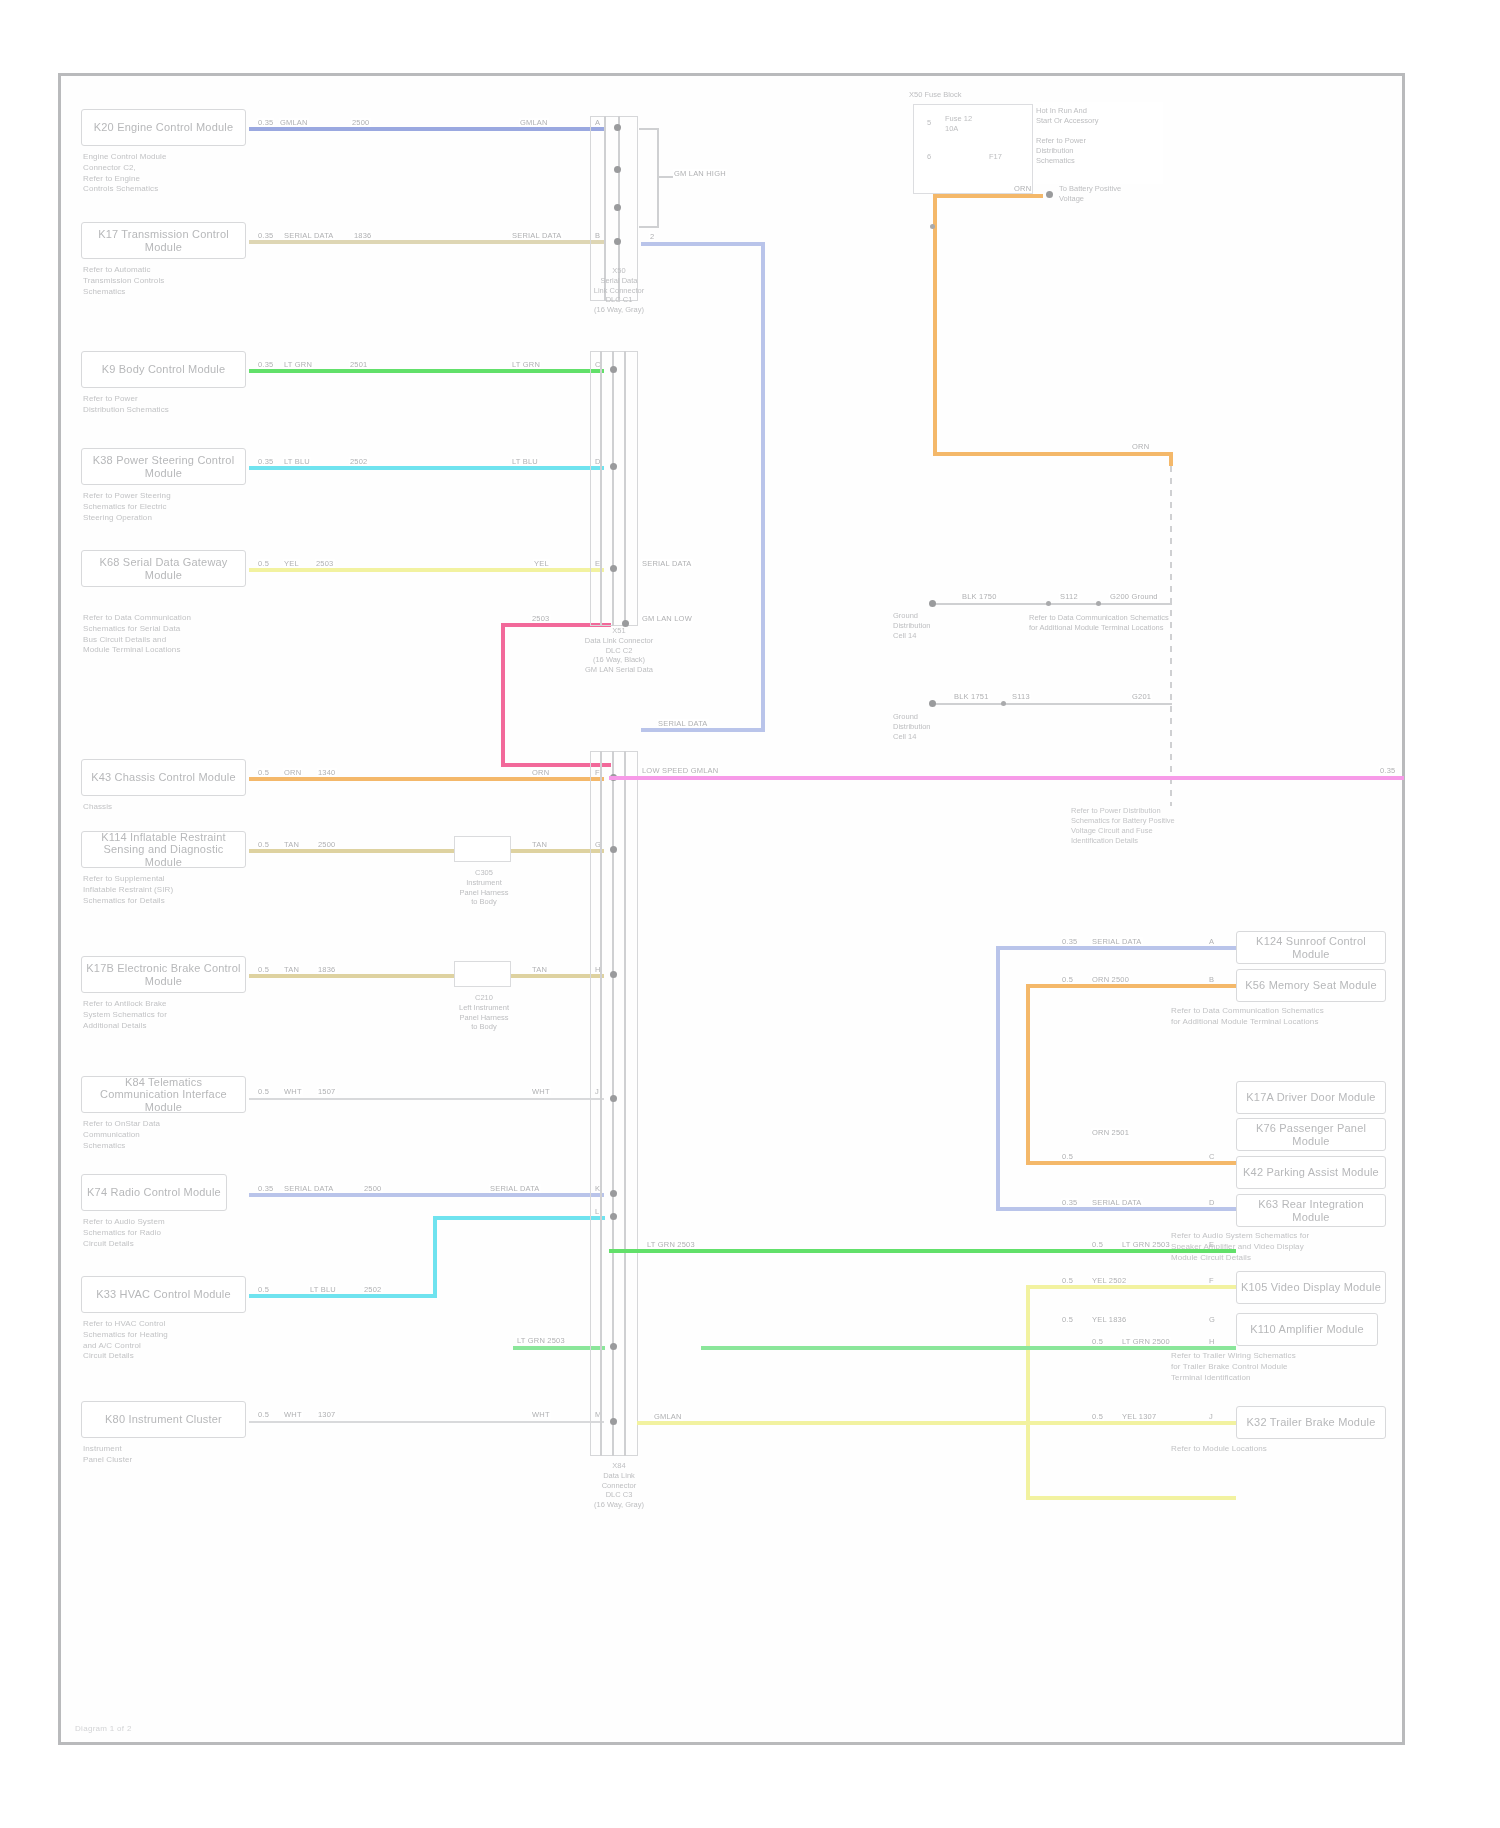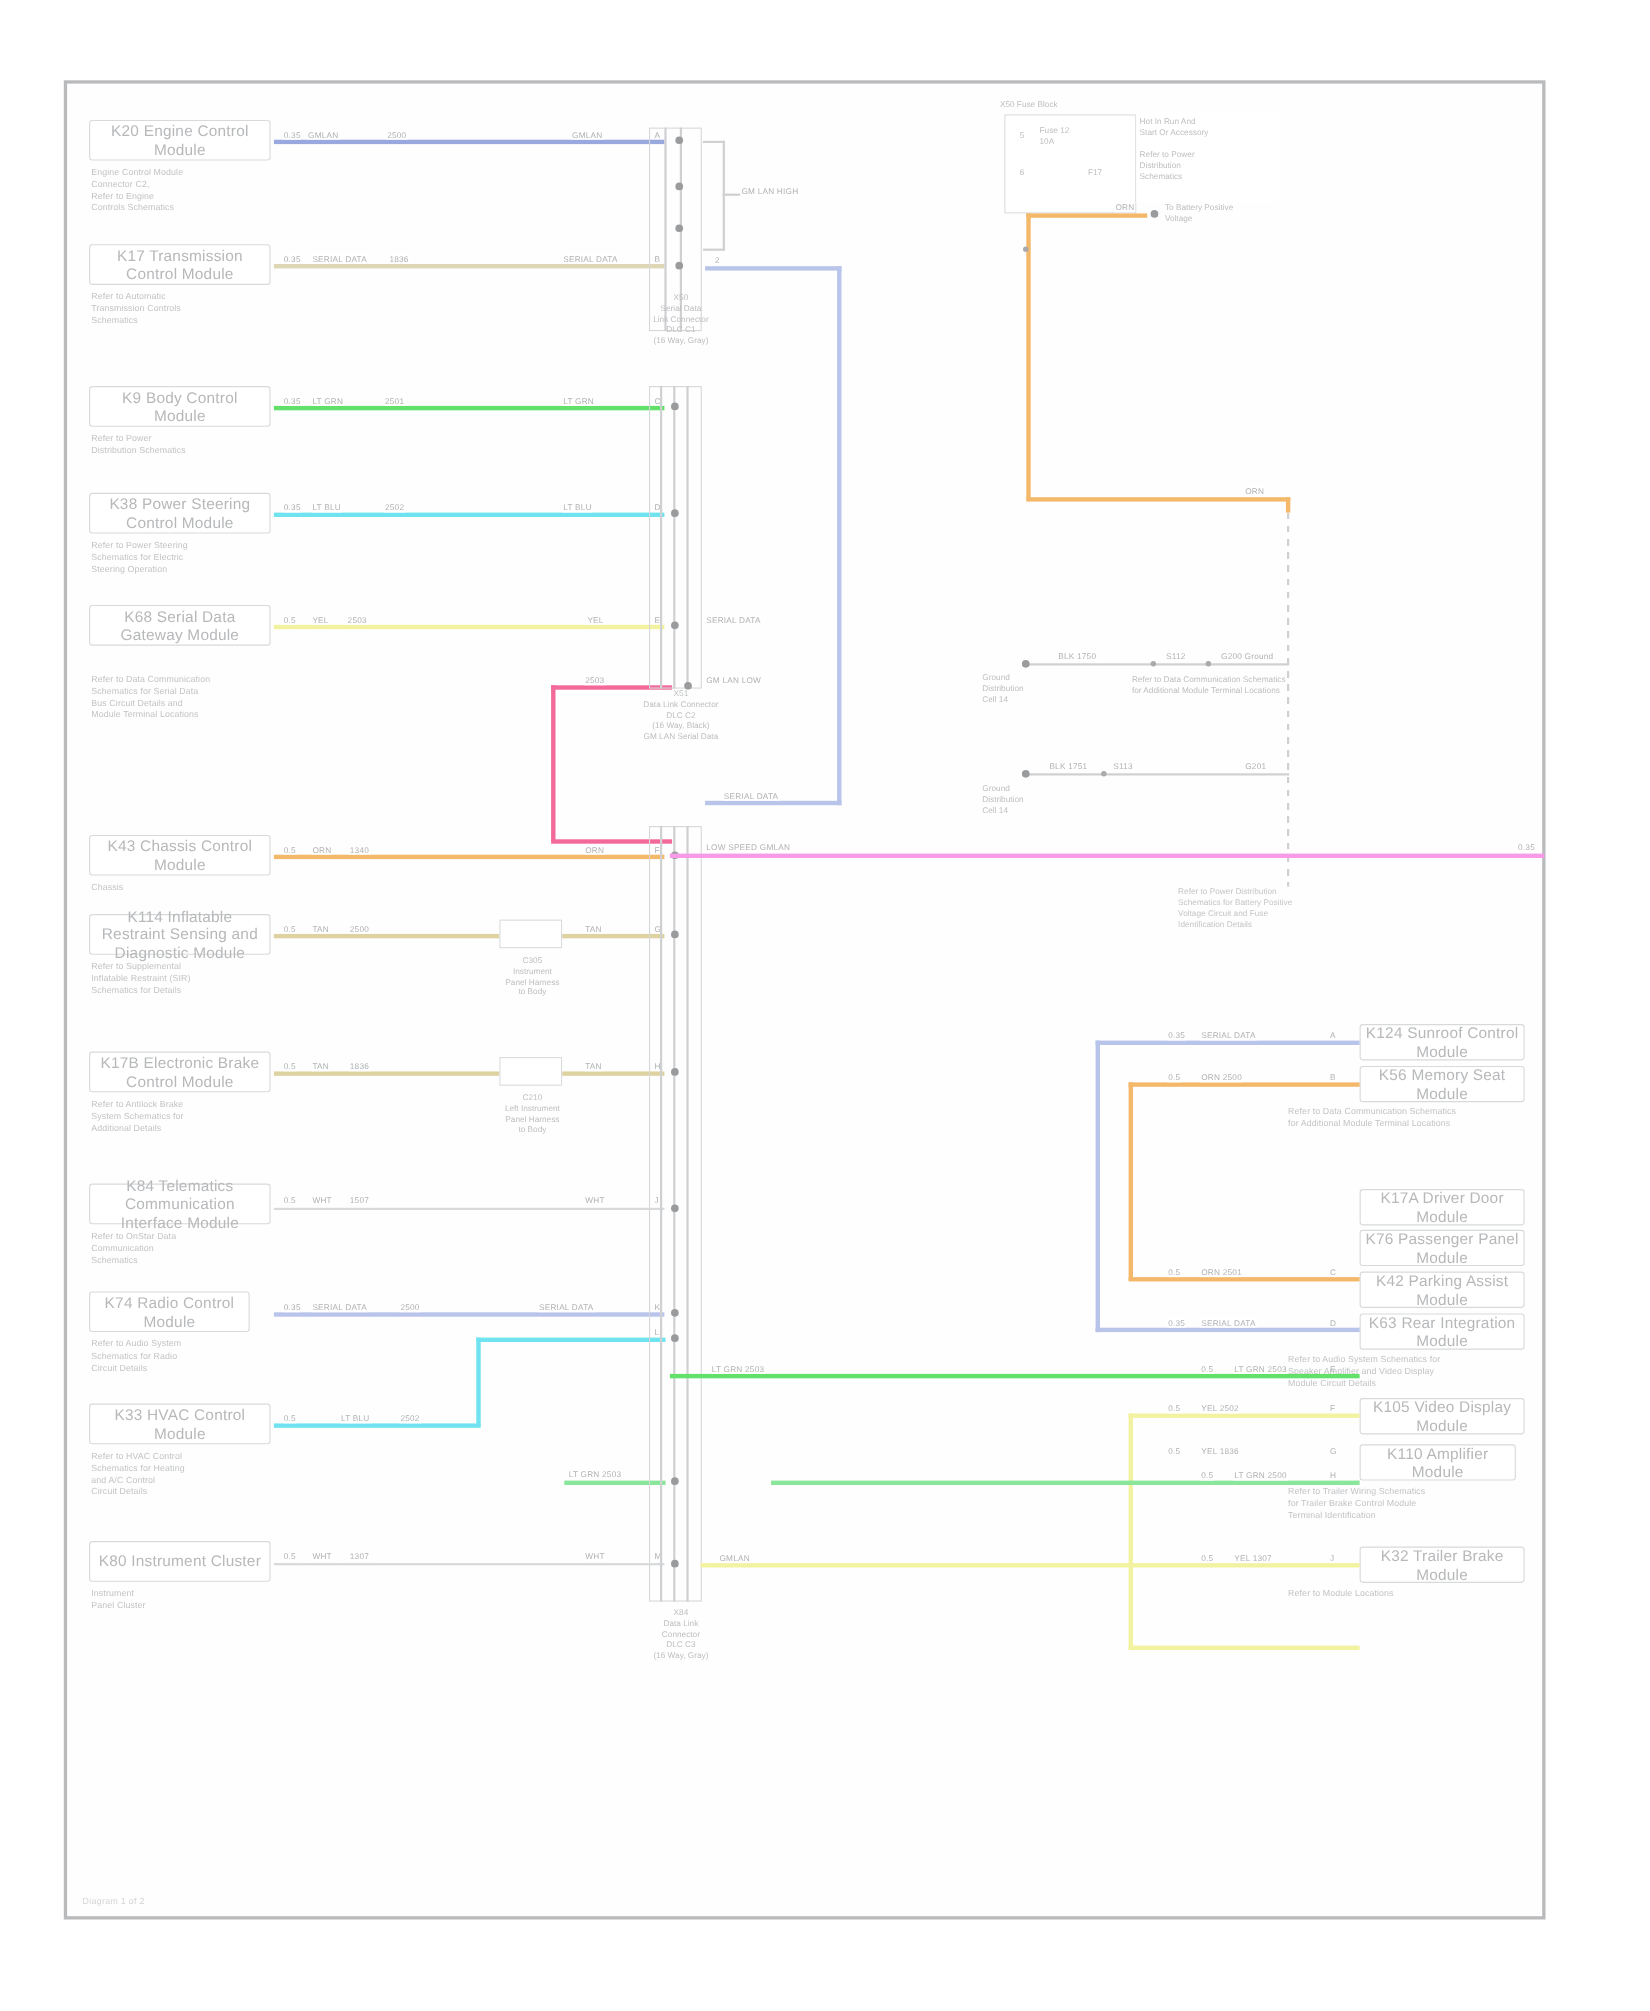--- a/index.html
+++ b/index.html
@@ -1,21 +1,21 @@
 <!DOCTYPE html>
 <html><head>
 <meta charset="utf-8">
 <style>
   html,body{margin:0;padding:0;background:#ffffff;}
   body{font-family:"Liberation Sans",sans-serif;}
   #page{position:relative;width:1500px;height:1828px;background:#fff;overflow:hidden;}
   #frame{position:absolute;left:58px;top:73px;width:1347px;height:1672px;border:3px solid #b9babc;background:#fefefe;box-sizing:border-box;}
   .mod{position:absolute;box-sizing:border-box;border:1.5px solid #d8d9db;border-radius:3px;background:#ffffff;
        display:flex;align-items:center;justify-content:center;text-align:center;color:#b7b8ba;
-       font-size:14px;letter-spacing:.2px;line-height:1.15;padding:2px 4px;}
+       font-size:11px;letter-spacing:.2px;line-height:1.15;padding:2px 4px;}
   .cap{position:absolute;color:#c2c3c5;font-size:8px;line-height:1.35;letter-spacing:.1px;white-space:pre-line;}
   .wire{position:absolute;height:4px;border-radius:0;}
   .vwire{position:absolute;width:4px;}
   .bus{position:absolute;box-sizing:border-box;border:1.4px solid #d6d7d9;background:transparent;}
   .busline{position:absolute;width:2px;background:#cfd0d2;}
   .hline{position:absolute;height:2px;background:#cfd0d2;}
   .wlabel{position:absolute;color:#b0b1b3;font-size:7.5px;letter-spacing:.2px;white-space:nowrap;
           background:rgba(255,255,255,.72);padding:0 1px;}
   .pin{position:absolute;color:#b0b1b3;font-size:7.5px;white-space:nowrap;}
   .dot{position:absolute;width:7px;height:7px;border-radius:50%;background:#9a9b9d;}
@@ -383,21 +383,21 @@
     <div class="wlabel" style="left:1000px;top:861px;">0.35</div>
     <div class="pin" style="left:1148px;top:861px;">A</div>
 
     <div class="wire" style="left:965px;top:908px;width:210px;background:#f4b86a;"></div>
     <div class="vwire" style="left:965px;top:908px;height:180px;background:#f4b86a;"></div>
     <div class="wire" style="left:965px;top:1085px;width:210px;background:#f4b86a;"></div>
     <div class="wlabel" style="left:1030px;top:899px;">ORN 2500</div>
     <div class="wlabel" style="left:1000px;top:899px;">0.5</div>
     <div class="pin" style="left:1148px;top:899px;">B</div>
 
-    <div class="wlabel" style="left:1030px;top:1076px;text-align:right;">ORN 2501</div>
+    <div class="wlabel" style="left:1030px;top:1052px;text-align:right;">ORN 2501</div>
     <div class="wlabel" style="left:1000px;top:1076px;">0.5</div>
     <div class="pin" style="left:1148px;top:1076px;">C</div>
 
     <div class="wlabel" style="left:1030px;top:1122px;">SERIAL DATA</div>
     <div class="wlabel" style="left:1000px;top:1122px;">0.35</div>
     <div class="pin" style="left:1148px;top:1122px;">D</div>
 
     <div class="wire" style="left:548px;top:1173px;width:627px;background:#62e06a;"></div>
     <div class="wlabel" style="left:1060px;top:1164px;">LT GRN 2503</div>
     <div class="wlabel" style="left:1030px;top:1164px;">0.5</div>

